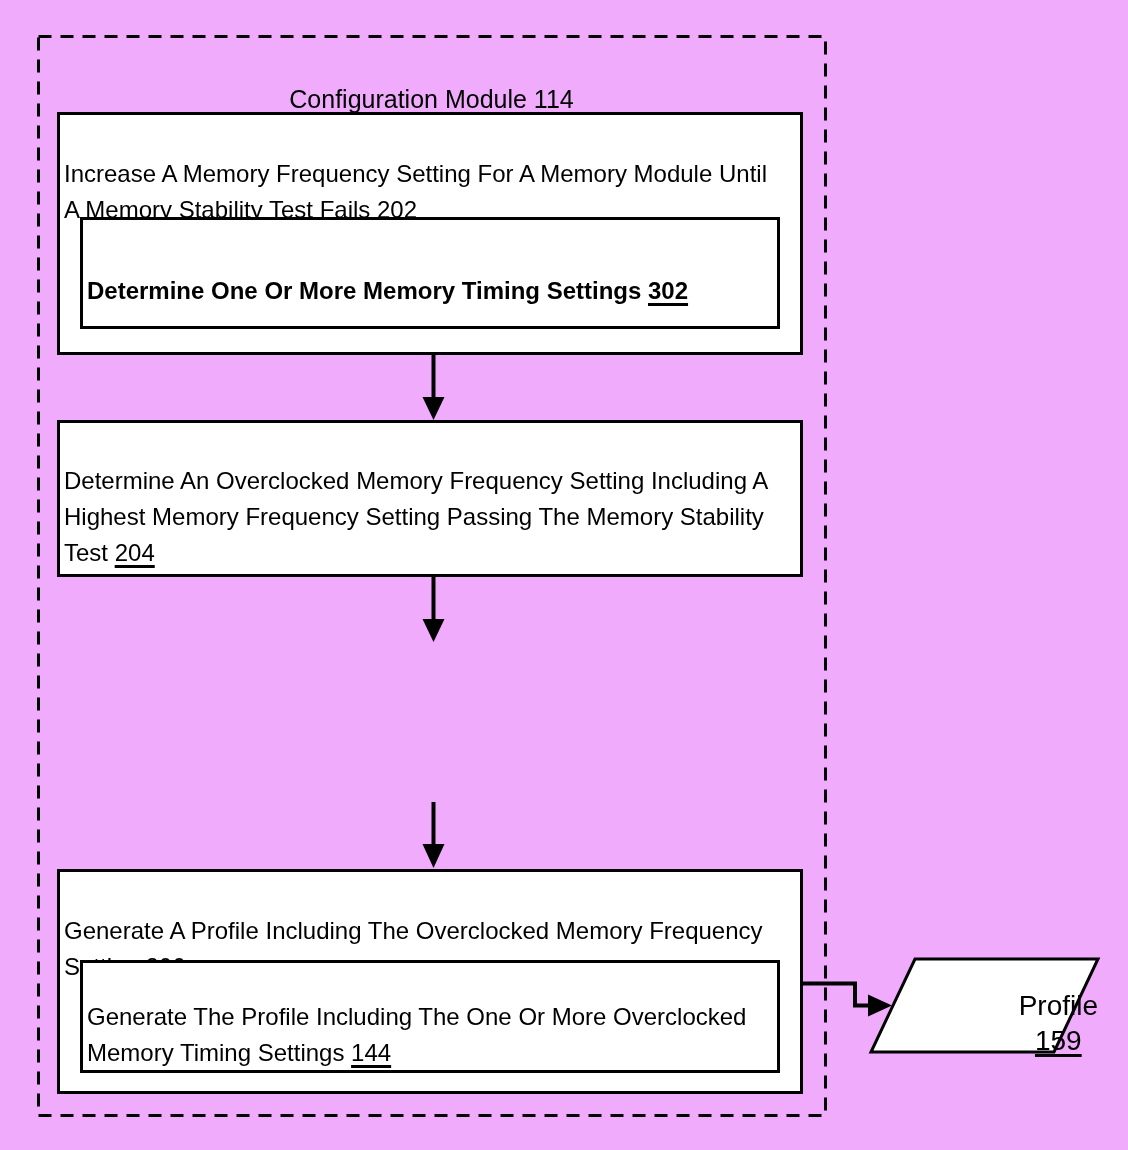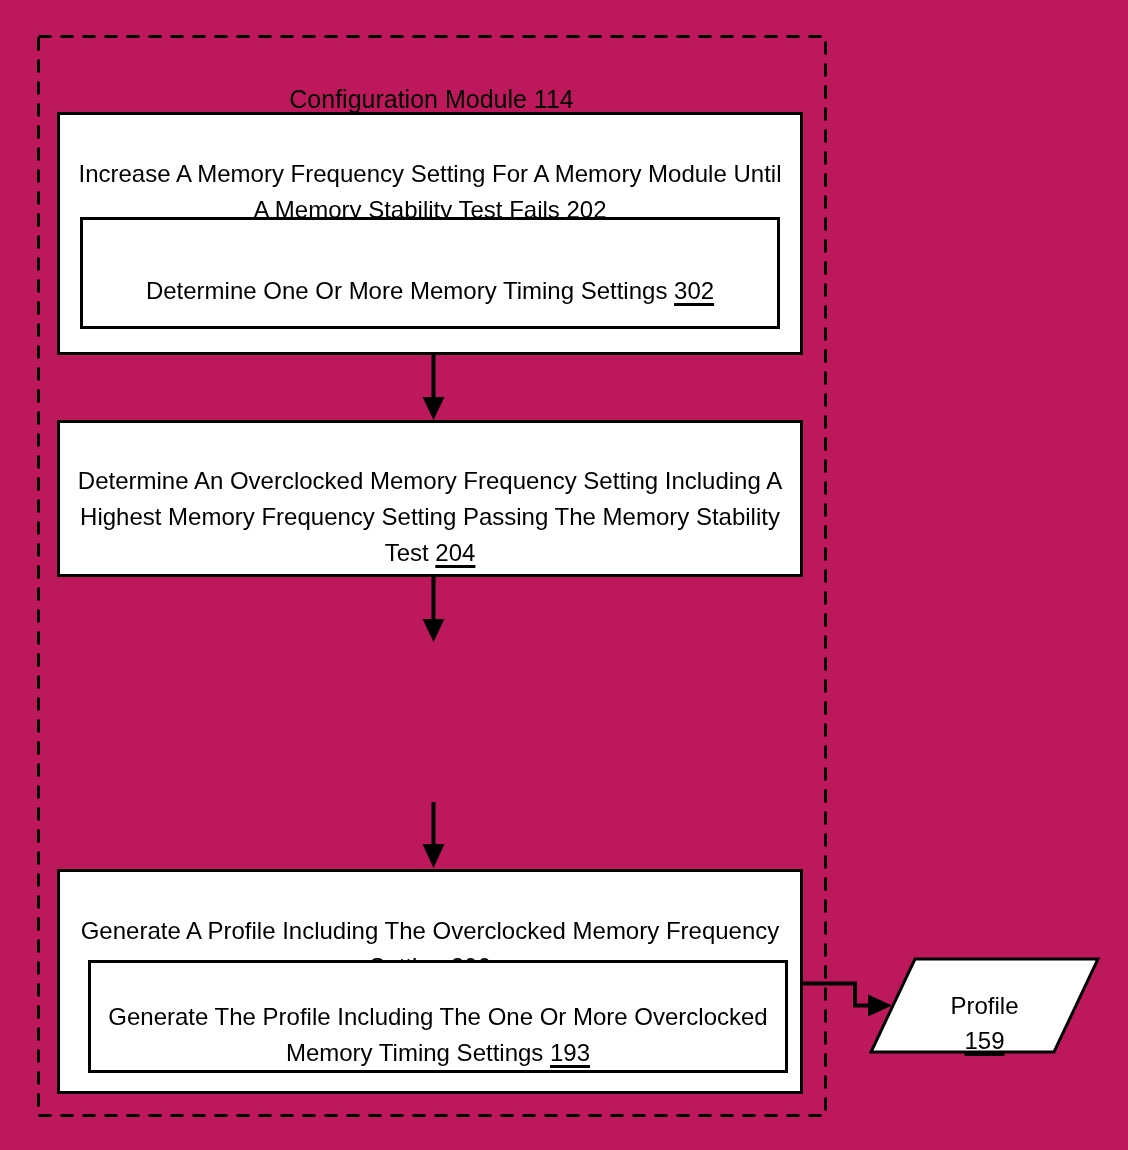--- a/index.html
+++ b/index.html
@@ -1,20 +1,20 @@
 <!DOCTYPE html>
 <html><head>
 <meta charset="utf-8">
 <style>
   html, body { margin: 0; padding: 0; background: #ffffff; }
   .page {
     position: relative;
     width: 1128px;
     height: 1150px;
-    background: #be185d;
+    background: #f0abfc;
     font-family: "Liberation Sans", sans-serif;
     color: #000000;
     overflow: hidden;
   }
   .gfx { position: absolute; left: 0; top: 0; }
   .module-title {
     position: absolute;
     left: 37px; top: 51px; width: 789px;
     text-align: center;
     font-size: 25px;
@@ -23,50 +23,49 @@
   }
   .box {
     position: absolute;
     border: 3px solid #000000;
     background: #ffffff;
     box-sizing: border-box;
   }
   .box-text {
     position: absolute;
     left: 4px; right: 4px;
-    text-align: center;
     font-size: 24px;
     line-height: 36px;
     white-space: pre-line;
   }
   .top-text { top: 5px; }
   .mid-text { top: 50%; transform: translateY(-50%); }
   .ref {
     text-decoration: underline;
     text-decoration-thickness: 2.5px;
     text-underline-offset: 4px;
   }
   .pgram-text {
     position: absolute;
     left: 871px; top: 959px;
     width: 227px; height: 93px;
     display: flex;
     align-items: center;
-    justify-content: center;
+    justify-content: flex-end;
     text-align: center;
-    font-size: 24px;
+    font-size: 28px;
     line-height: 35px;
     white-space: pre-line;
   }
   .box202 { left: 57px;  top: 112px; width: 746px; height: 243px; }
-  .box302 { left: 20px;  top: 102px; width: 700px; height: 112px; }
+  .box302 { left: 20px;  top: 102px; width: 700px; height: 112px; font-weight: bold; }
   .box204 { left: 57px;  top: 420px; width: 746px; height: 157px; }
   .box304 { left: 57px;  top: 643px; width: 746px; height: 159px; }
   .box206 { left: 57px;  top: 869px; width: 746px; height: 225px; }
-  .box306 { left: 20px;  top: 88px;  width: 700px; height: 113px; margin-left: 8px; }
+  .box306 { left: 20px;  top: 88px;  width: 700px; height: 113px; }
 </style>
 </head>
 <body>
 
 <div class="page">
 
   <svg class="gfx" width="1128" height="1150" viewBox="0 0 1128 1150">
 
     <rect x="38.5" y="36.5" width="787" height="1079" fill="none" stroke="#000000" stroke-width="3" stroke-dasharray="13 9"></rect>
 
@@ -111,21 +110,21 @@
 
 
   <div class="box box206">
     <div class="box-text top-text">
       <span>Generate A Profile Including The Overclocked Memory Frequency
 Setting </span><span class="ref">206</span>
     </div>
     <div class="box box306">
       <div class="box-text mid-text">
         <span>Generate The Profile Including The One Or More Overclocked
-Memory Timing Settings </span><span class="ref">193</span>
+Memory Timing Settings </span><span class="ref">144</span>
       </div>
     </div>
   </div>
 
   <div class="pgram-text">
     <div>
       <span>Profile
 </span><span class="ref">159</span>
     </div>
   </div>

